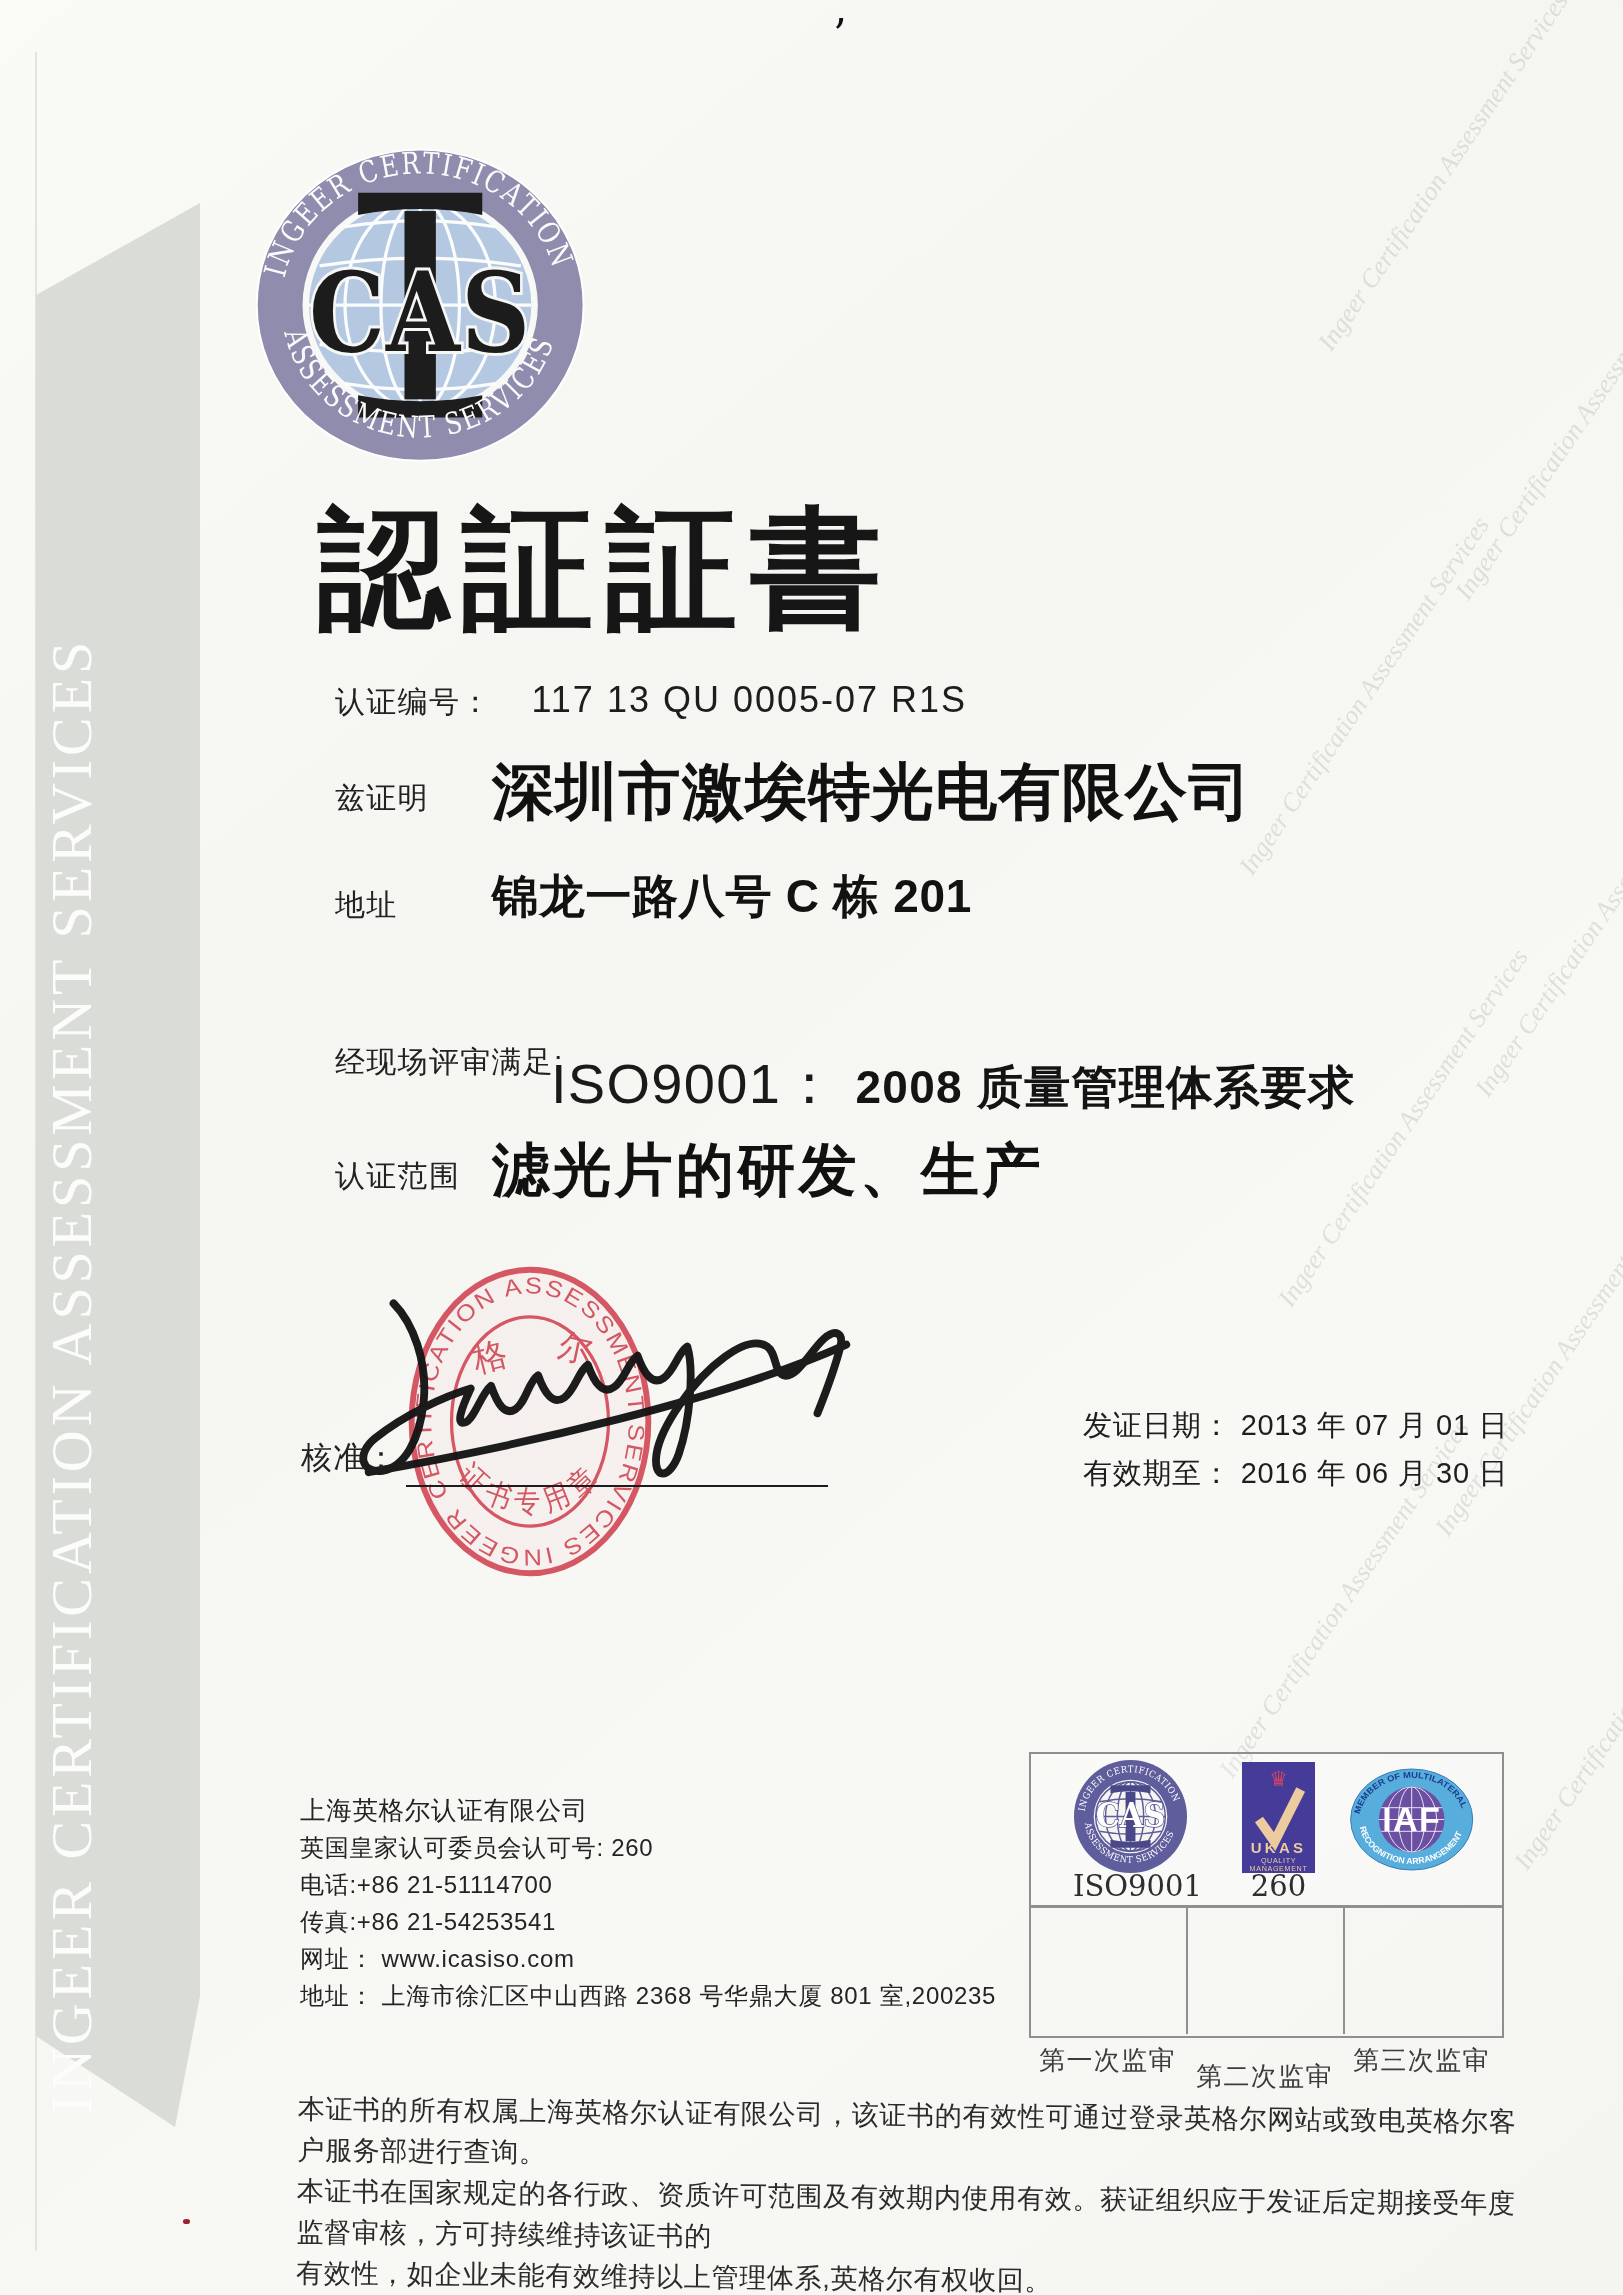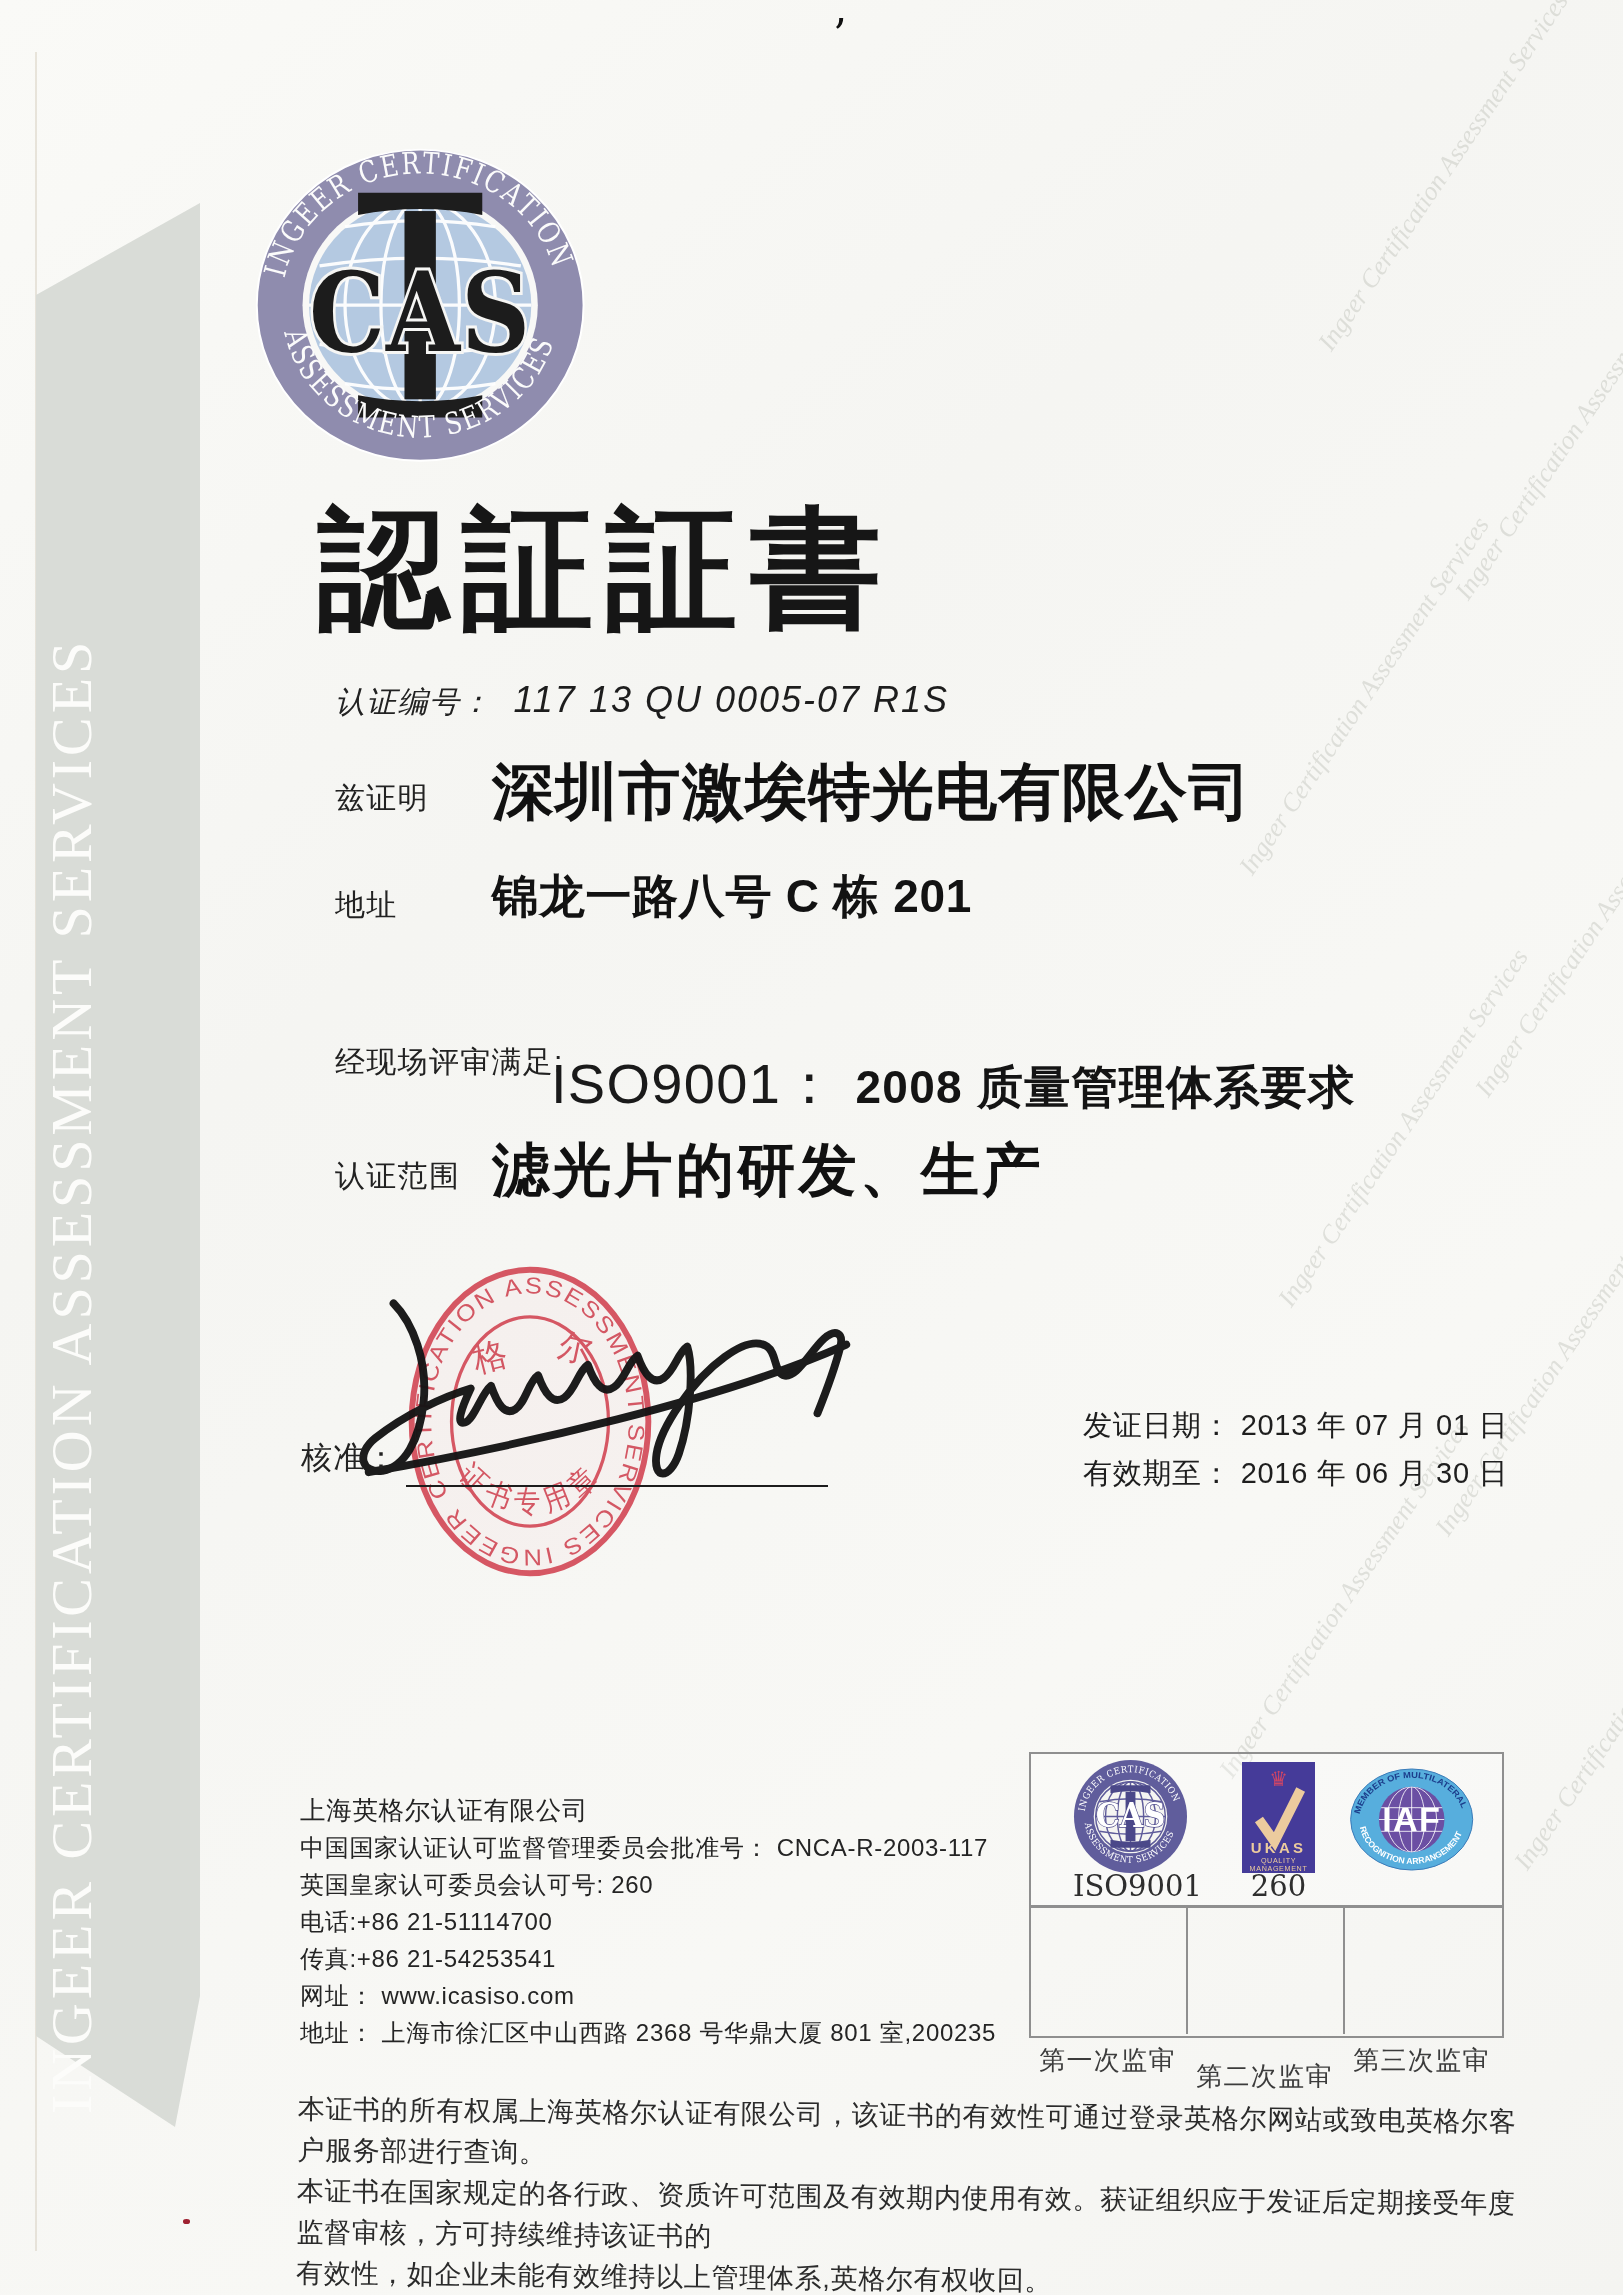--- a/index.html
+++ b/index.html
@@ -19,21 +19,21 @@
     letter-spacing:3.9px;color:#fcfcfa;}
   .edge-line{left:35px;top:52px;width:2px;height:2199px;background:#d9d1c2;opacity:.55;}
   
   .ghost{font-family:"Liberation Serif","DejaVu Serif",serif;font-style:italic;
     font-size:26px;color:rgba(158,163,152,.28);transform:rotate(-56deg);white-space:nowrap;}
   
   .title{left:318px;top:503px;font-family:"DejaVu Serif","Liberation Serif",serif;
     font-size:131px;font-weight:600;letter-spacing:13px;color:#161616;line-height:1;}
   .row{display:flex;align-items:baseline;}
   .lbl{font-size:30px;color:#222;letter-spacing:1.3px;}
-  .certno-row{left:335px;top:679px;gap:22px;font-style:italic;}
+  .certno-row{left:335px;top:679px;gap:40px;}
   .certno-val{font-size:36px;letter-spacing:2px;color:#1d1d1d;}
   .certify-lbl{left:335px;top:778px;}
   .company{left:492px;top:750px;font-size:62px;font-weight:bold;letter-spacing:1.3px;color:#111;}
   .addr-lbl{left:335px;top:885px;}
   .addr{left:492px;top:859px;font-size:46px;font-weight:bold;color:#121212;line-height:75px;letter-spacing:0.7px;}
   .std-lbl{left:335px;top:1042px;}
   .std-val{left:551px;top:1015px;gap:17px;}
   .std-code{font-size:56px;letter-spacing:1.3px;color:#1a1a1a;margin-top:32px;}
   .std-text{font-size:46px;font-weight:bold;color:#141414;letter-spacing:1.3px;}
   .scope-lbl{left:335px;top:1156px;}
@@ -177,21 +177,20 @@
     <span>发证日期：</span>
     <span>2013 年 07 月 01 日</span>
   </div>
   <div class="abs date-row date2">
     <span>有效期至：</span>
     <span>2016 年 06 月 30 日</span>
   </div>
 
   <div class="abs issuer">
     <div style="font-size:25.5px">上海英格尔认证有限公司</div>
-    <div>中国国家认证认可监督管理委员会批准号： CNCA-R-2003-117</div>
     <div>英国皇家认可委员会认可号: 260</div>
     <div>电话:+86 21-51114700</div>
     <div>传真:+86 21-54253541</div>
     <div>网址： www.icasiso.com</div>
     <div>地址： 上海市徐汇区中山西路 2368 号华鼎大厦 801 室,200235</div>
   </div>
 
   <div class="abs acc-box"></div>
 
   <svg class="abs" style="left:1073px;top:1759px;" width="115" height="115" viewBox="0 0 175 175">

